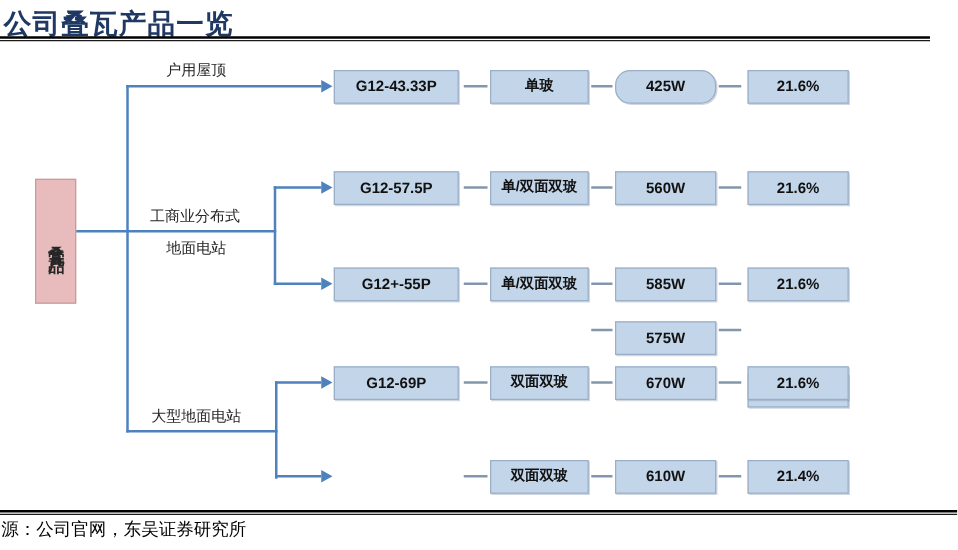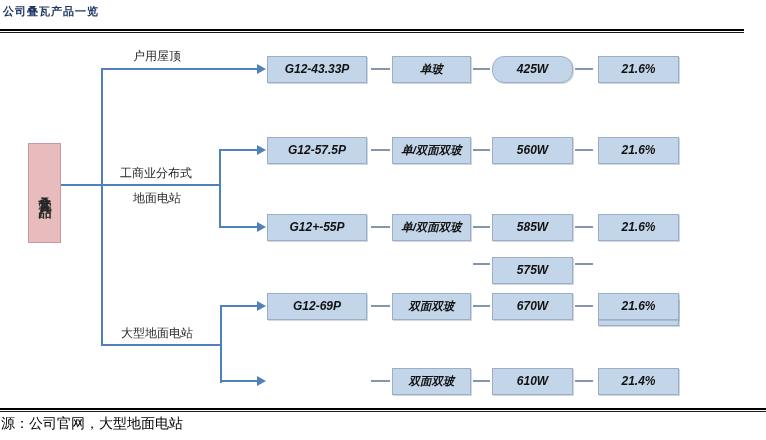--- a/index.html
+++ b/index.html
@@ -2,21 +2,21 @@
 <html style="--accent-line: #4f81bd; --dash-color: #8496ac; --box-fill: #c3d5e9; --box-border: #9aaec7; --root-fill: #e8bcbc; --root-border: #c79b9b; --title-color: #1f3864;"><head>
 <meta charset="utf-8">
 <style>
   html,body{margin:0;padding:0;background:#fff;}
   .canvas{
     position:relative;width:766px;height:440px;background:#fff;overflow:hidden;
     font-family:"Liberation Sans","DejaVu Sans",sans-serif;color:#1a1a1a;
   }
   .title{
     position:absolute;left:3px;top:4px;font-family:"Liberation Serif","DejaVu Serif",serif;
-    font-size:11px;font-weight:bold;color:var(--title-color,#1f3864);letter-spacing:1px;white-space:nowrap;
+    font-size:22px;font-weight:bold;color:var(--title-color,#1f3864);letter-spacing:1px;white-space:nowrap;
   }
   .rule{position:absolute;height:1px;border-top:2px solid #000;border-bottom:1px solid #1a1a1a;background:transparent;}
   .title-rule{left:0;top:29px;width:744px;}
   .footer-rule{left:0;top:408px;width:766px;}
   .source{
     position:absolute;left:1px;top:415px;font-family:"Liberation Serif","DejaVu Serif",serif;
     font-size:14px;color:#000;white-space:nowrap;
   }
   .root-box{
     position:absolute;left:28px;top:143px;width:31px;height:98px;
@@ -33,21 +33,20 @@
     position:absolute;width:0;height:0;
     border-top:5px solid transparent;border-bottom:5px solid transparent;
     border-left:9px solid var(--accent-line,#4f81bd);
   }
   .blabel{position:absolute;font-size:12px;color:#262626;white-space:nowrap;}
   .nbox{
     position:absolute;height:25px;line-height:25px;text-align:center;
     background:var(--box-fill,#c3d5e9);border:1px solid var(--box-border,#9aaec7);
     font-size:12px;font-weight:bold;color:#111;white-space:nowrap;overflow:visible;
     box-shadow:1px 1px 0 rgba(120,140,165,.35);
-    font-style:italic;
   }
   .c-product{left:267px;width:98px;}
   .c-glass{left:392px;width:77px;font-size:11.5px;}
   .c-power{left:492px;width:79px;}
   .c-eff{left:598px;width:79px;}
   .dash{position:absolute;height:2px;background:var(--dash-color,#8496ac);}
   .d1{left:371px;width:19px;}
   .d2{left:473px;width:17px;}
   .d3{left:575px;width:18px;}
 </style>
@@ -125,15 +124,15 @@
   <div class="nbox c-eff" style="top:293px;">21.6%</div>
 
   <div class="dash d1" style="top:380px;"></div>
   <div class="nbox c-glass" style="top:368px;">双面双玻</div>
   <div class="dash d2" style="top:380px;"></div>
   <div class="nbox c-power" style="top:368px;">610W</div>
   <div class="dash d3" style="top:380px;"></div>
   <div class="nbox c-eff" style="top:368px;">21.4%</div>
 
   <div class="rule footer-rule"></div>
-  <div class="source">源：公司官网，大型地面电站</div>
+  <div class="source">源：公司官网，东吴证券研究所</div>
 
 </div>
 
 </body></html>

